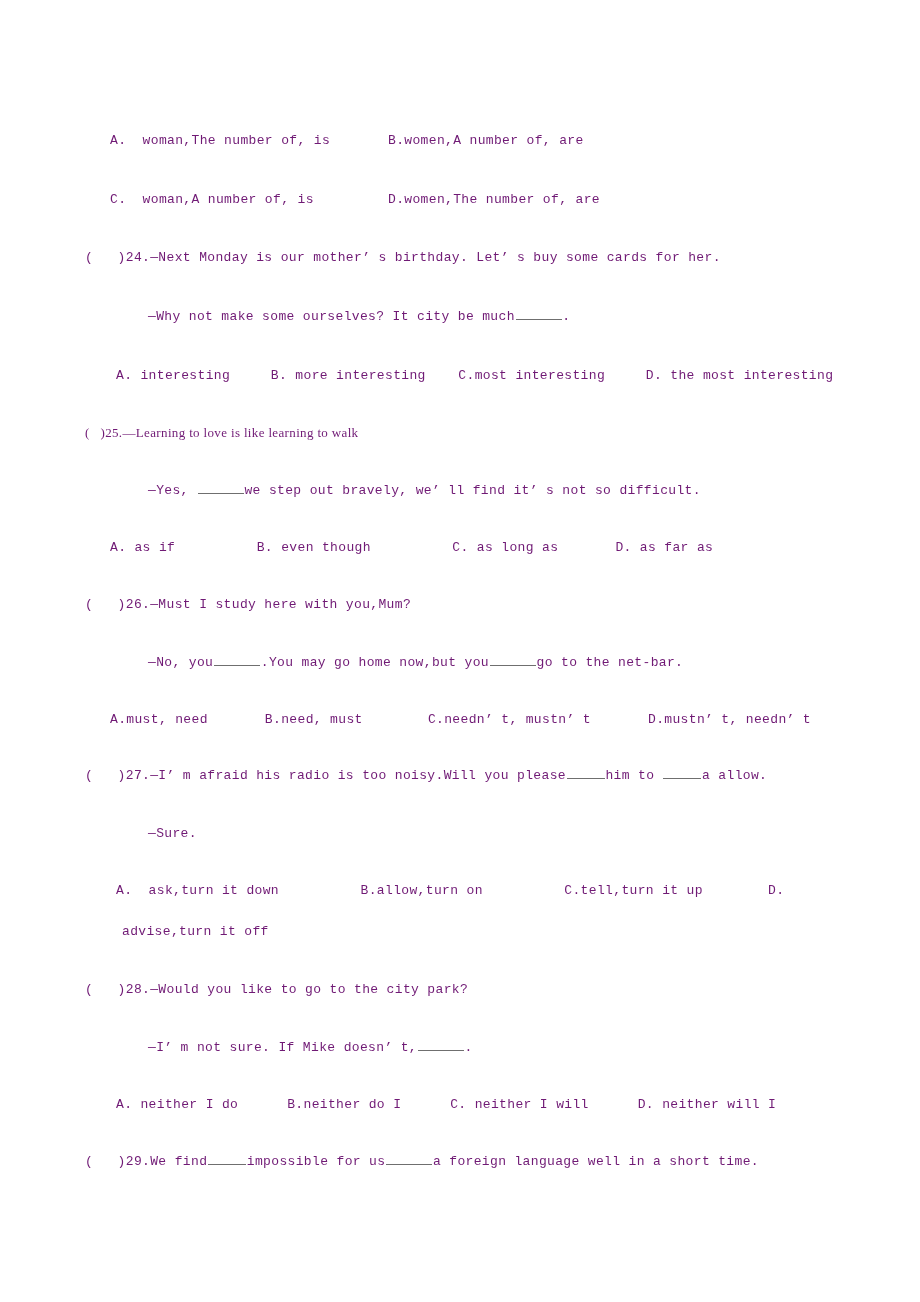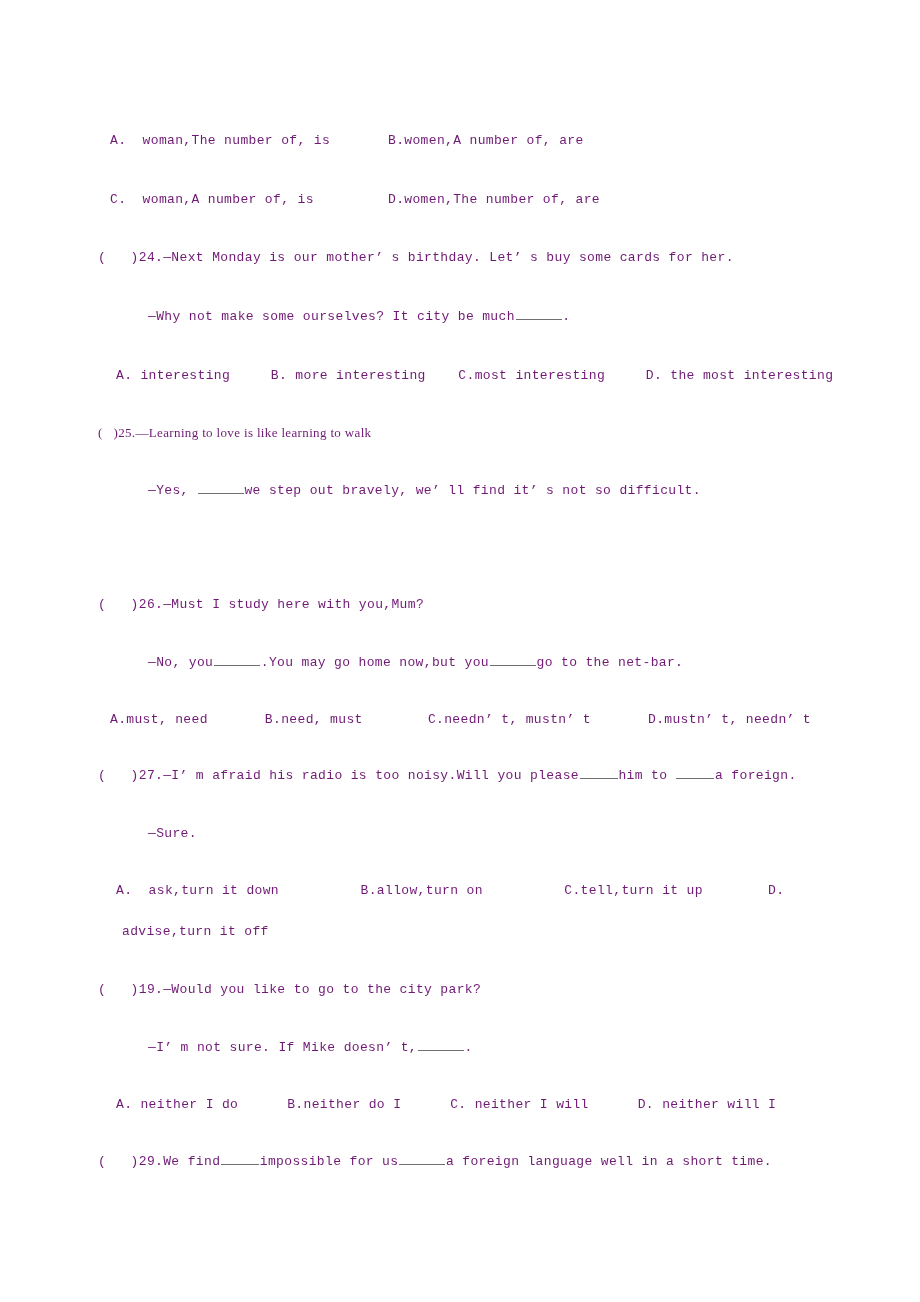--- a/index.html
+++ b/index.html
@@ -38,21 +38,21 @@
     display: inline-block;
     border-bottom: 1px solid #6f6f6f;
     vertical-align: baseline;
     height: 0.92em;
     margin: 0 0.06em;
   }
   .blank.w4 { width: 38px; }
   .blank.w5 { width: 46px; }
 
   
-  .brk { letter-spacing: 0.35px; margin-left: 13px; }
+  .brk { letter-spacing: 0.35px; }
 </style>
 </head>
 <body>
 
 <div class="page">
 
   <div class="ln opt-line" style="left:110px; top:131px;">A.  woman,The number of, is</div>
   <div class="ln opt-line" style="left:388px; top:131px;">B.women,A number of, are</div>
 
   <div class="ln opt-line" style="left:110px; top:190px;">C.  woman,A number of, is</div>
@@ -61,35 +61,36 @@
   <div class="ln q-line" style="left:85px; top:248px;"><span class="brk">(   )24.</span><span>—Next Monday is our mother’ s birthday. Let’ s buy some cards for her.</span></div>
 
   <div class="ln dash-line" style="left:148px; top:307px;"><span>—Why not make some ourselves? It city be much</span><span class="blank w5"></span><span>.</span></div>
 
   <div class="ln opt-line" style="left:116px; top:366px;">A. interesting     B. more interesting    C.most interesting     D. the most interesting</div>
 
   <div class="ln q-line" style="left:85px; top:423px;font-family:Liberation Serif, serif;"><span class="brk">(   )25.</span><span>—Learning to love is like learning to walk</span></div>
 
   <div class="ln dash-line" style="left:148px; top:481px;"><span>—Yes, </span><span class="blank w5"></span><span>we step out bravely, we’ ll find it’ s not so difficult.</span></div>
 
+  <div class="ln opt-line" style="left:110px; top:538px;">A. as if          B. even though          C. as long as       D. as far as</div>
 
   <div class="ln q-line" style="left:85px; top:595px;"><span class="brk">(   )26.</span><span>—Must I study here with you,Mum?</span></div>
 
   <div class="ln dash-line" style="left:148px; top:653px;text-align:center;"><span>—No, you</span><span class="blank w5"></span><span>.You may go home now,but you</span><span class="blank w5"></span><span>go to the net-bar.</span></div>
 
   <div class="ln opt-line" style="left:110px; top:710px;">A.must, need       B.need, must        C.needn’ t, mustn’ t       D.mustn’ t, needn’ t</div>
 
-  <div class="ln q-line" style="left:85px; top:766px;"><span class="brk">(   )27.</span><span>—I’ m afraid his radio is too noisy.Will you please</span><span class="blank w4"></span><span>him to </span><span class="blank w4"></span><span>a foreign.</span></div>
+  <div class="ln q-line" style="left:85px; top:766px;"><span class="brk">(   )27.</span><span>—I’ m afraid his radio is too noisy.Will you please</span><span class="blank w4"></span><span>him to </span><span class="blank w4"></span><span>a allow.</span></div>
 
   <div class="ln dash-line" style="left:148px; top:824px;">—Sure.</div>
 
   <div class="ln opt-line" style="left:116px; top:881px;">A.  ask,turn it down          B.allow,turn on          C.tell,turn it up        D.</div>
   <div class="ln opt-line" style="left:122px; top:922px;">advise,turn it off</div>
 
-  <div class="ln q-line" style="left:85px; top:980px;"><span class="brk">(   )19.</span><span>—Would you like to go to the city park?</span></div>
+  <div class="ln q-line" style="left:85px; top:980px;"><span class="brk">(   )28.</span><span>—Would you like to go to the city park?</span></div>
 
   <div class="ln dash-line" style="left:148px; top:1038px;"><span>—I’ m not sure. If Mike doesn’ t,</span><span class="blank w5"></span><span>.</span></div>
 
   <div class="ln opt-line" style="left:116px; top:1095px;">A. neither I do      B.neither do I      C. neither I will      D. neither will I</div>
 
   <div class="ln q-line" style="left:85px; top:1152px;"><span class="brk">(   )29.</span><span>We find</span><span class="blank w4"></span><span>impossible for us</span><span class="blank w5"></span><span>a foreign language well in a short time.</span></div>
 
 </div>
 
 </body></html>

